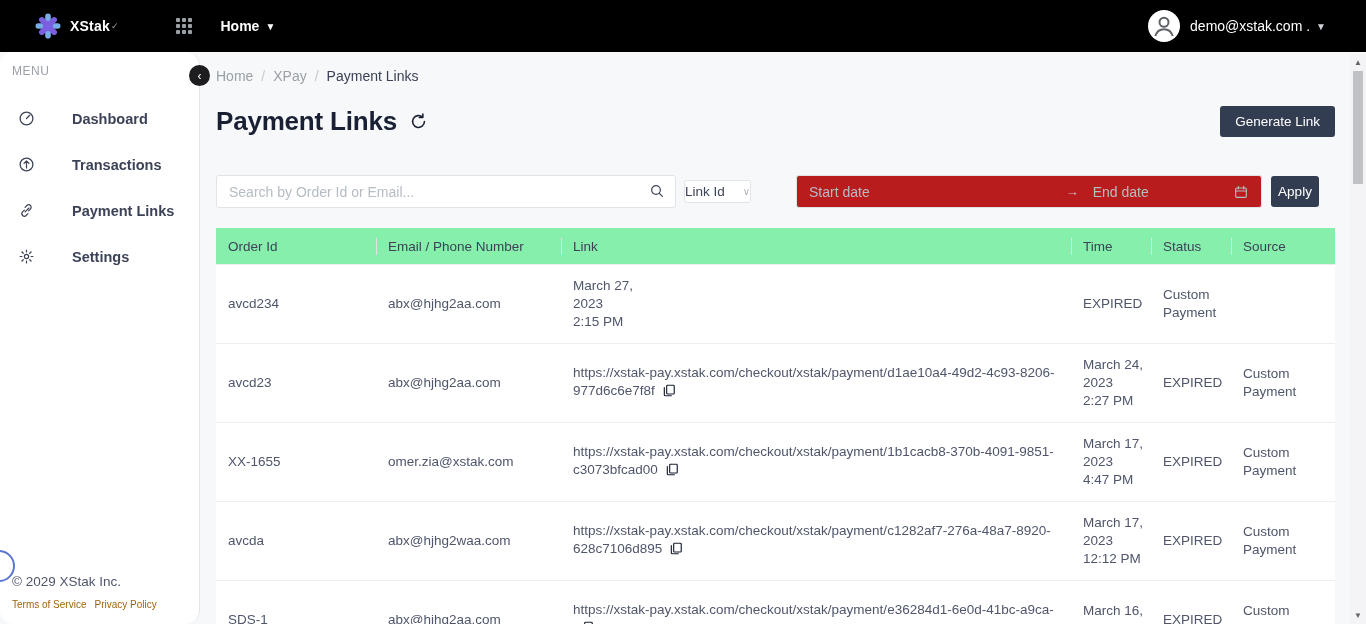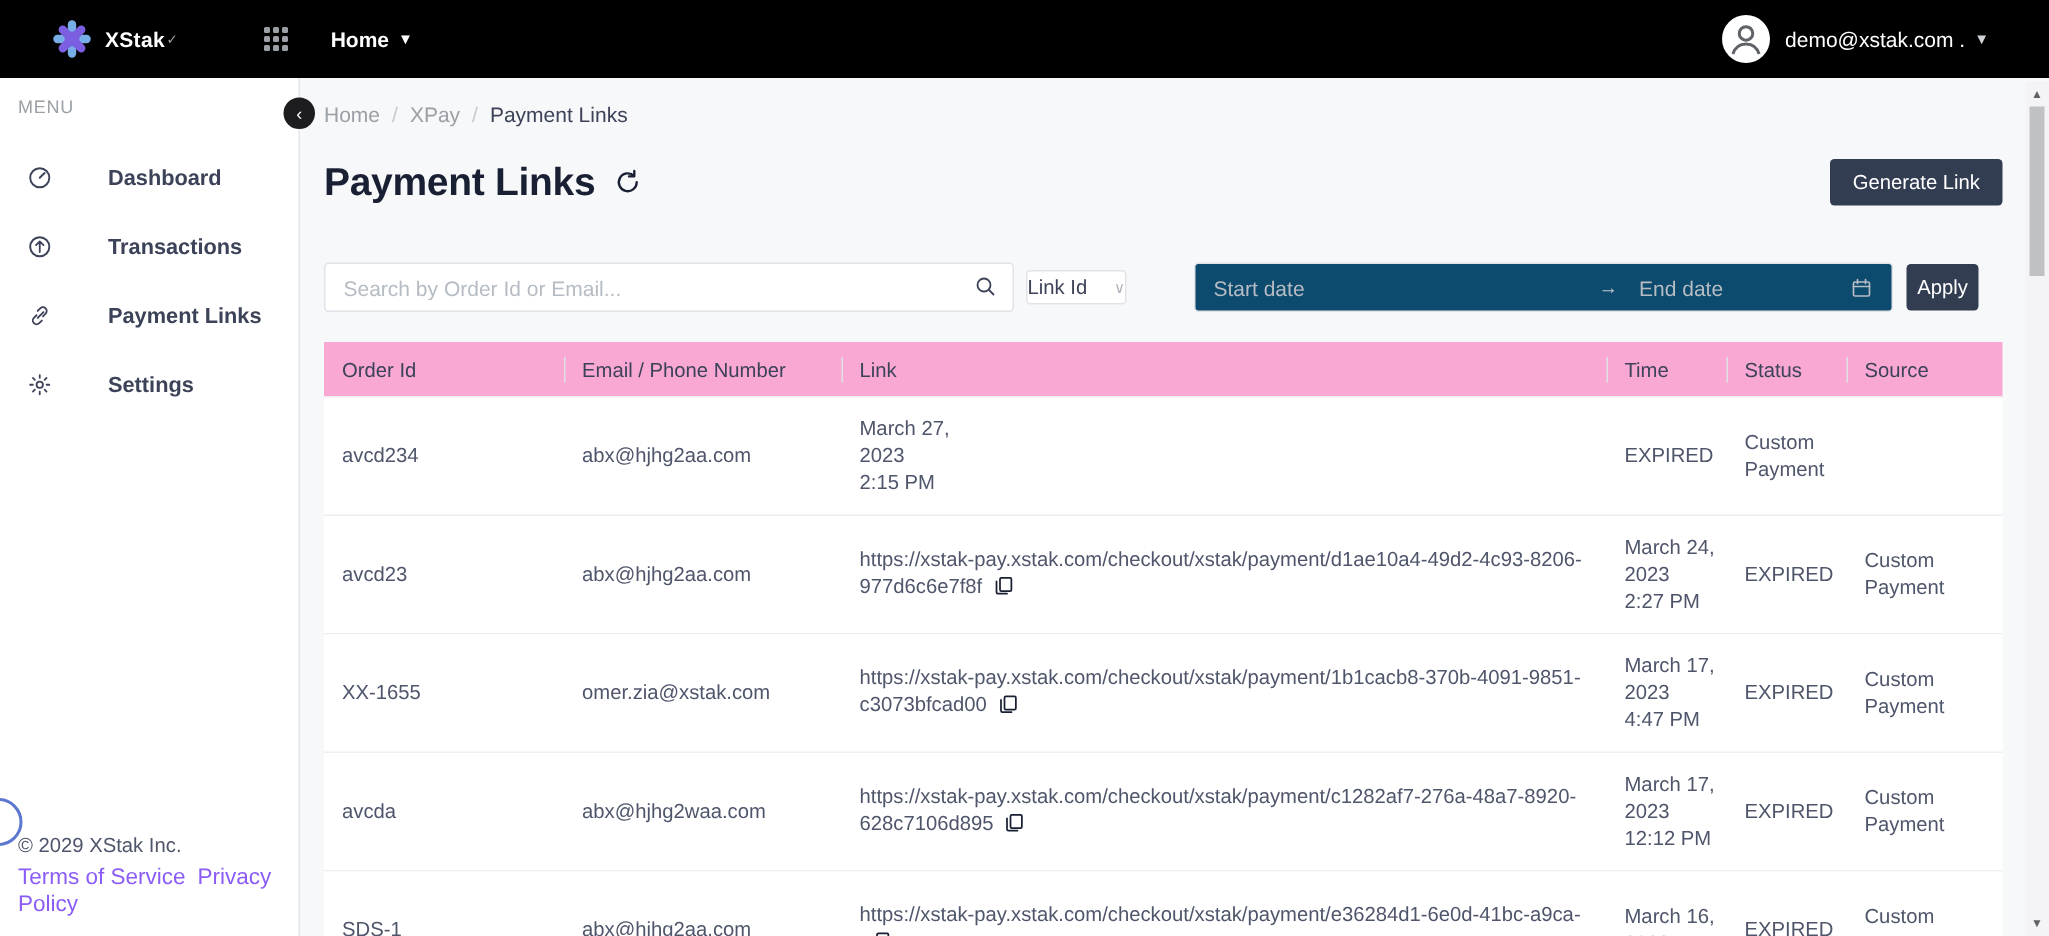--- a/index.html
+++ b/index.html
@@ -16,29 +16,29 @@
   .grid-icon i { width:4px; height:4px; background:#9aa0a6; border-radius:1px; }
   .nav-home { display:flex; align-items:center; color:#fff; font-size:14px; font-weight:700; margin-left:28px; cursor:pointer; }
   .caret { font-size:10px; color:#fff; margin-left:6px; }
   .nav-right { margin-left:auto; margin-right:40px; display:flex; align-items:center; cursor:pointer; }
   .avatar { width:32px; height:32px; border-radius:50%; background:#fff; display:flex; align-items:center; justify-content:center; }
   .user-email { color:#fff; font-size:14px; margin-left:10px; }
   .nav-right .caret { color:#cfd2d6; }
 
   
   .layout { position:fixed; top:52px; left:0; right:0; bottom:0; display:flex; }
-  .sidebar { width:200px; background:#fff; border-right:1px solid #e4e6ea; position:relative; flex-shrink:0; }
+  .sidebar { width:200px; background:#fff; border-right:1px solid #e4e6ea; position:relative; flex-shrink:0;border-radius:14px; }
   .menu-label { color:#9aa0a6; font-size:12px; letter-spacing:.5px; padding:12px 0 0 12px; }
   .side-nav { margin-top:22px; }
   .side-item { display:flex; align-items:center; padding:10px 0 10px 18px; cursor:pointer; margin-bottom:9px;gap:24px; }
   .side-item svg { width:17px; height:17px; flex-shrink:0; }
   .side-item .lbl { font-size:14.5px; color:#3c4257; font-weight:600; margin-left:13px; }
   .side-footer { position:absolute; bottom:0; left:0; width:100%; padding:10px 12px 12px 12px; }
   .side-footer .copy { color:#4f566b; font-size:13.5px; margin-bottom:5px; }
-  .side-footer a { color:#8b5cf6; font-size:15px; text-decoration:none; margin-right:8px; cursor:pointer; }
+  .side-footer a { color:#a16207; font-size:10px; text-decoration:none; margin-right:8px; cursor:pointer; }
   .chat-bubble { position:absolute; left:-17px; top:-14px; width:32px; height:32px; border-radius:50%; border:2px solid #5c77cf; background:#fff; }
 
   
   .main { flex:1; position:relative; padding:0 31px 0 16px; }
   .collapse-btn { position:absolute; left:-11px; top:13px; width:21px; height:21px; border-radius:50%; background:#1d1d1f; color:#fff; font-size:12px; display:flex; align-items:center; justify-content:center; cursor:pointer; z-index:20; }
   .breadcrumb { margin-top:16px; font-size:14px; color:#9aa0a6; display:flex; align-items:center; }
   .breadcrumb .sep { color:#c6cad2; margin:0 8px; }
   .breadcrumb .bc-link { cursor:pointer; }
   .breadcrumb .current { color:#3c4257; }
   .title-row { display:flex; align-items:center; margin-top:22px; }
@@ -48,30 +48,30 @@
   .generate-btn { margin-left:auto; height:31px; padding:0 15px; }
 
   
   .filter-row { display:flex; align-items:center; margin-top:38px; }
   .search-box { position:relative; width:460px; height:33px; }
   .search-box input { width:100%; height:100%; border:1px solid #e1e3e8; border-radius:3px; padding:0 36px 0 12px; font-size:14px; font-family:"Liberation Sans",sans-serif; color:#000000; background:#fff; outline:none; }
   .search-box input::placeholder { color:#b6bcc3; }
   .search-icon { position:absolute; right:11px; top:8px; cursor:pointer; }
   .select-box { width:67px; height:23px; border:1px solid #e1e3e8; border-radius:3px; background:#fff; display:flex; align-items:center; justify-content:space-between; margin-left:8px; font-size:13.5px; color:#3c4257; cursor:pointer; }
   .select-box .chev { color:#aeb3bb; font-size:10px; margin-left:6px; }
-  .date-range { width:466px; height:33px; border:1px solid #e1e3e8; border-radius:3px; background:#0c4a6e; display:flex; align-items:center; margin-left:45px; padding:0 12px; font-size:14px; color:#b6bcc3; cursor:pointer; }
+  .date-range { width:466px; height:33px; border:1px solid #e1e3e8; border-radius:3px; background:#b91c1c; display:flex; align-items:center; margin-left:45px; padding:0 12px; font-size:14px; color:#b6bcc3; cursor:pointer; }
   .date-range .start { flex:0 0 auto; }
   .date-range .range-arrow { margin:0 14px 0 196px; color:#c0c4cc; font-size:13px; }
   .date-range .cal { margin-left:auto; display:flex; }
   .apply-btn { height:31px; width:48px; margin-left:9px; font-weight:400; }
 
   
   .table-card { margin-top:20px; background:#fff; }
   .thead, .tr { display:grid; grid-template-columns:160px 185px 510px 80px 80px 1fr; }
-  .thead { height:37px; background:#f9a8d4; align-items:center; border-bottom:1px solid #ebedf0; }
+  .thead { height:37px; background:#86efac; align-items:center; border-bottom:1px solid #ebedf0; }
   .th { font-size:13.5px; color:#3c4257; padding-left:12px; position:relative; height:100%; display:flex; align-items:center; }
   .th + .th::before { content:""; position:absolute; left:0; top:10px; height:17px; width:1px; background:#dfe1e6; }
   .tr { min-height:79px; align-items:center; border-bottom:1px solid #eceef0; background:#fff; }
   .td { font-size:13.5px; color:#4f566b; padding:10px 6px 10px 12px; line-height:18px; }
   .col-time div { width:72px; }
   .col-source div { width:64px; }
   .link-text { overflow-wrap:break-word; }
   .copy-icon { display:inline-block; margin-left:7px; cursor:pointer; vertical-align:-3px; }
 
   

